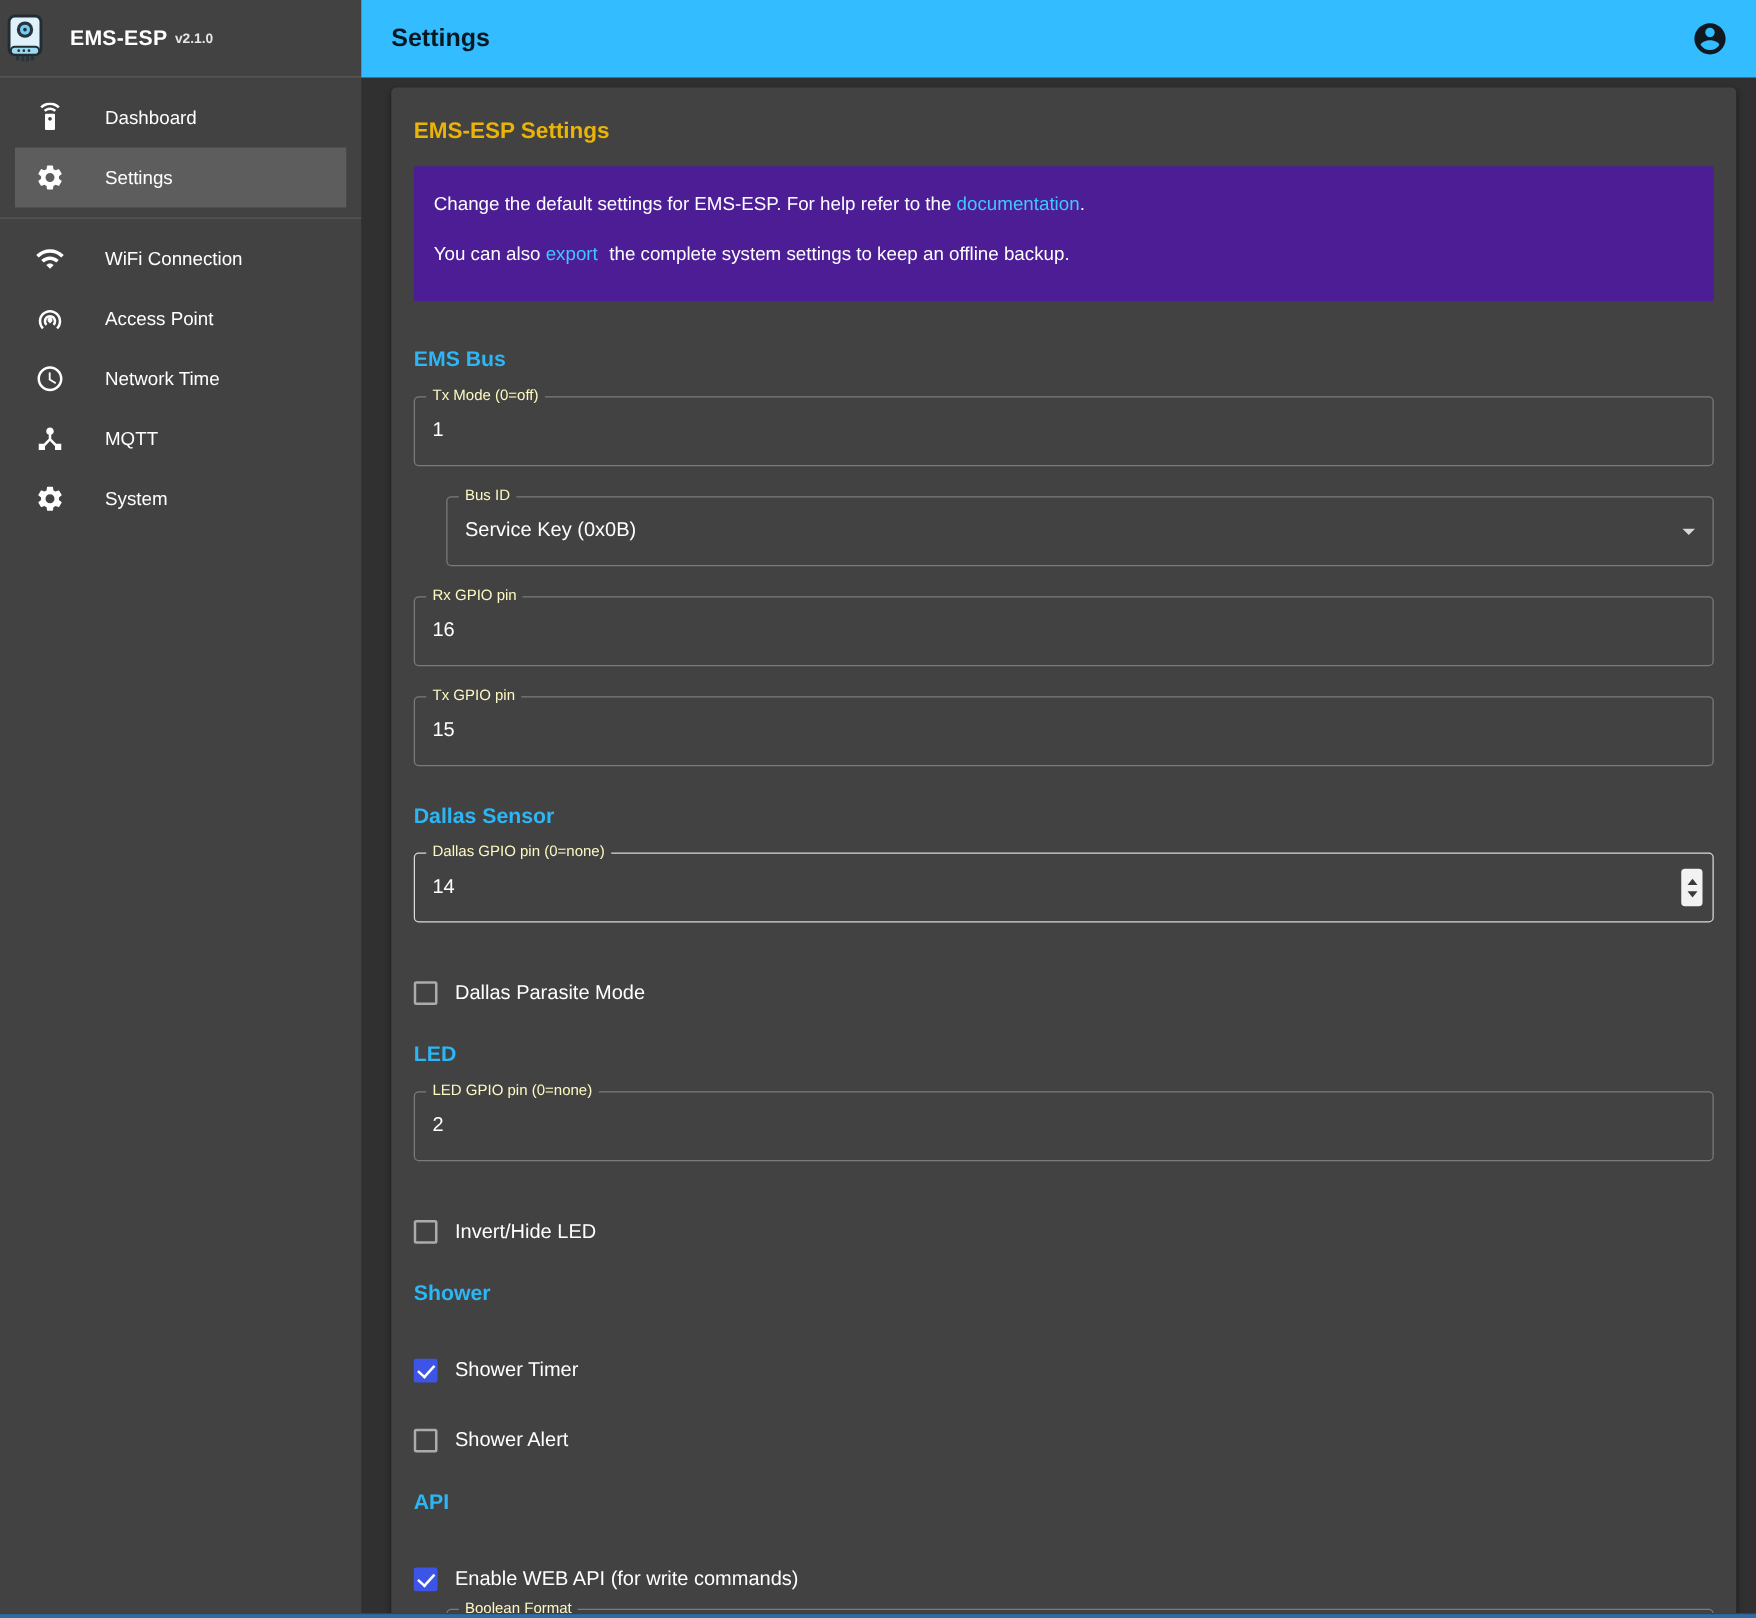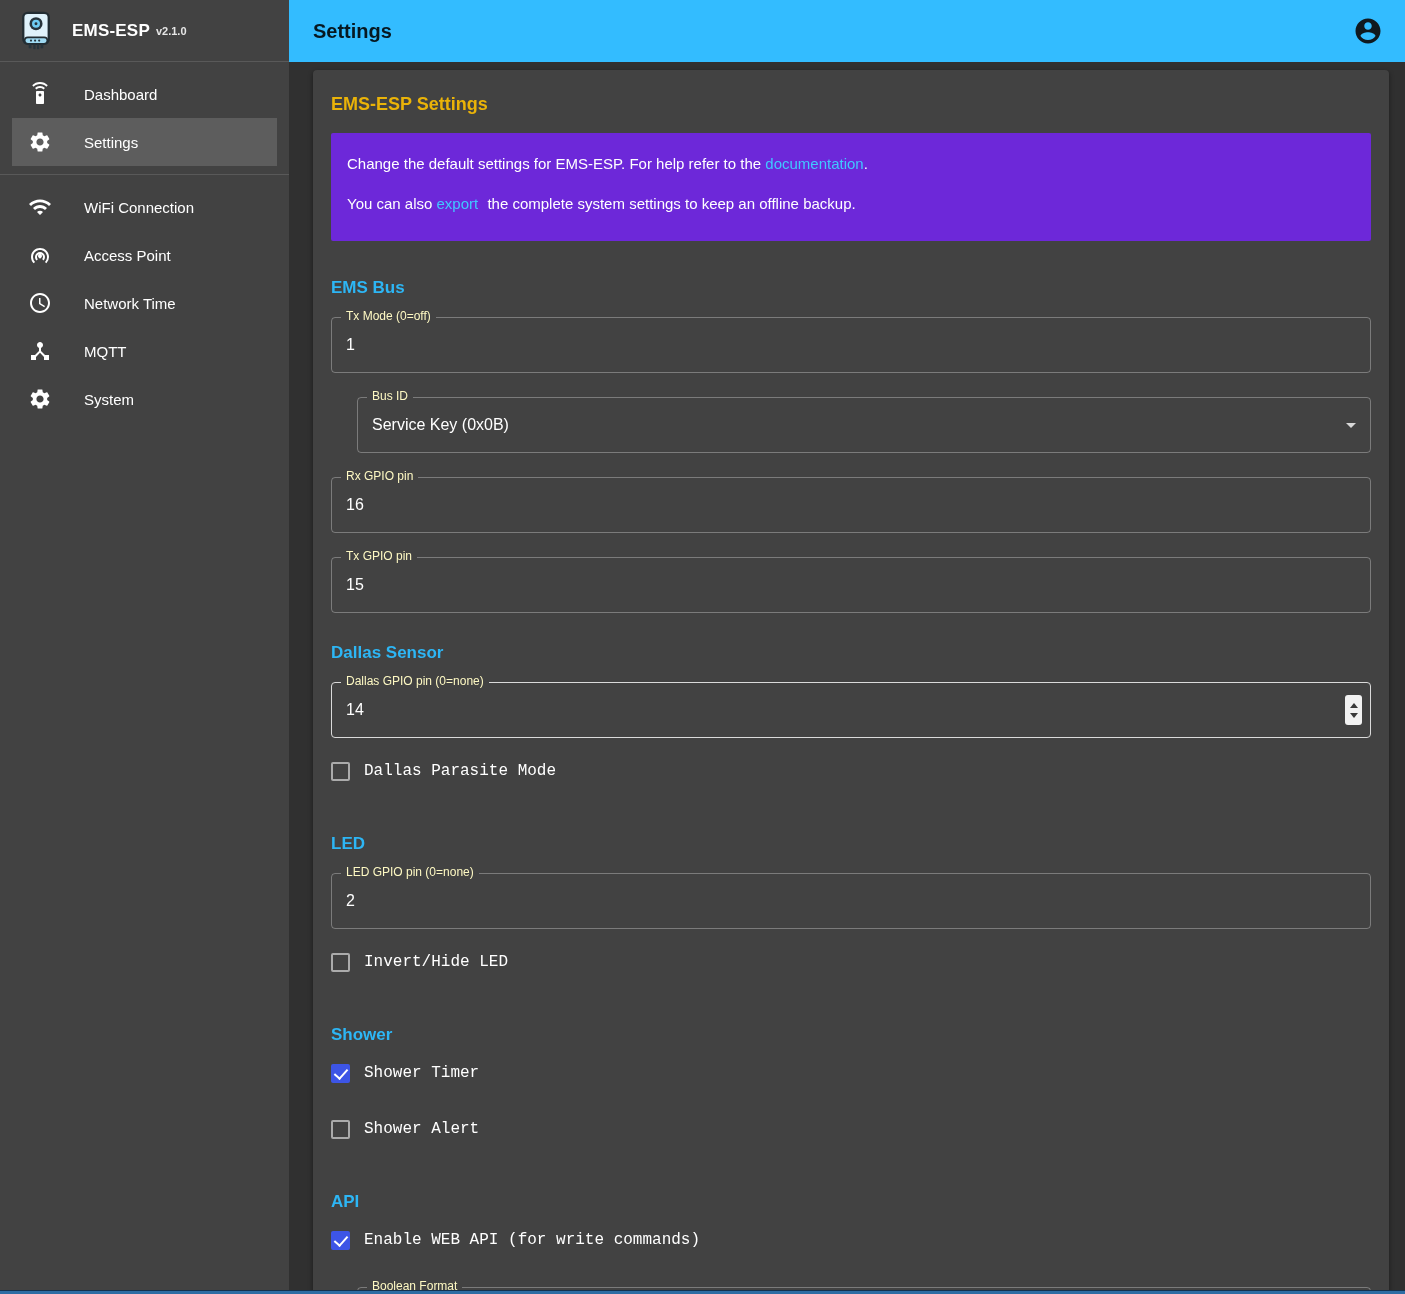--- a/index.html
+++ b/index.html
@@ -3,21 +3,21 @@
 <meta charset="utf-8">
 <style>
   * { margin:0; padding:0; box-sizing:border-box; }
   html,body { width:1405px; height:1294px; overflow:hidden; }
   body {
     font-family:"Liberation Sans","DejaVu Sans",sans-serif;
     background:#303030; display:flex; position:relative;
   }
   
   .sidebar { width:289px; min-width:289px; background:#424242; height:100%; }
-  .sb-header { height:62px; display:flex; align-items:center; padding:0 16px;
+  .sb-header { height:62px; display:flex; align-items:center; padding:0 0;
                border-bottom:1px solid rgba(255,255,255,0.12); }
   .sb-logo { width:40px; height:40px; margin-right:16px; }
   .sb-title { font-size:17px; font-weight:bold; color:#fff; letter-spacing:.2px; }
   .sb-version { font-size:11px; color:#e6e6e6; margin-left:6px; font-weight:bold; }
   .sb-group { padding:8px 12px; }
   .sb-group + .sb-group { border-top:1px solid rgba(255,255,255,0.12); }
   .sb-item { height:48px; display:flex; align-items:center; padding:0 16px;
              color:#fff; cursor:pointer; }
   .sb-item.active { background:#5d5d5d; }
   .sb-item .icon { width:24px; height:24px; margin-right:32px; flex:none; }
@@ -27,21 +27,21 @@
   .main { flex:1; display:flex; flex-direction:column; height:100%; }
   .appbar { height:62px; background:#33bcff; display:flex; align-items:center;
             padding:0 22px 0 24px; flex:none; }
   .appbar-title { font-size:20px; font-weight:600; color:rgba(0,0,0,0.87); }
   .account-btn { margin-left:auto; width:30px; height:30px; cursor:pointer; }
   .account-btn svg { width:30px; height:30px; fill:#10191f; }
   .content { flex:1; padding:8px 16px 0 24px; overflow:hidden; }
   .card { background:#424242; border-radius:4px; box-shadow:0 2px 5px rgba(0,0,0,0.45);
           padding:24px 18px 40px; min-height:100%; }
   .card-title { font-size:18px; font-weight:700; color:#eab308; }
-  .infobox { margin-top:18px; background:#6d28d9; border-radius:2px;
+  .infobox { margin-top:18px; background:#4c1d95; border-radius:2px;
              padding:19px 16px 25px; color:#fff; font-size:15px; }
   .infobox p { line-height:24px; }
   .infobox p + p { margin-top:16px; }
   .link { color:#41c7ff; text-decoration:none; cursor:pointer; }
   .link.export { margin-right:5px; }
   .section-title { color:#2db6f5; font-size:17px; font-weight:700; margin:30px 0 19px; }
   .section-title.first { margin-top:37px; }
   
   .field { position:relative; height:56px; border:1px solid rgba(255,255,255,0.3);
            border-radius:4px; display:flex; align-items:center; padding:0 14px;
@@ -56,21 +56,21 @@
            border-top:5px solid #d8d8d8; }
   .spinner { position:absolute; right:8px; top:50%; transform:translateY(-50%);
              width:17px; height:30px; background:#f2f2f2; border-radius:3px;
              display:flex; flex-direction:column; align-items:center;
              justify-content:center; gap:5px; cursor:pointer; }
   .spin-up { width:0; height:0; border-left:4px solid transparent;
              border-right:4px solid transparent; border-bottom:5px solid #3a3a3a; }
   .spin-down { width:0; height:0; border-left:4px solid transparent;
                border-right:4px solid transparent; border-top:5px solid #3a3a3a; }
   
-  .cb-row { display:flex; align-items:flex-start; height:42px; cursor:pointer;font-family:Liberation Mono, monospace; }
+  .cb-row { display:flex; align-items:flex-end; height:42px; cursor:pointer; }
   .cb-box { width:19px; height:19px; border:2px solid #ababab; border-radius:2px;
             margin-right:14px; position:relative; flex:none; }
   .cb-box.checked { background:#3d55e6; border-color:#3d55e6; }
   .cb-box.checked::after { content:''; position:absolute; left:4px; top:0;
             width:6px; height:11px; border:solid #fff; border-width:0 2px 2px 0;
             transform:rotate(42deg); }
   .cb-label { font-size:16px; color:#fff; }
   .cb-gap { height:14px; }
   
   .bottom-bar { position:fixed; left:0; bottom:0; width:1405px; height:4px;

